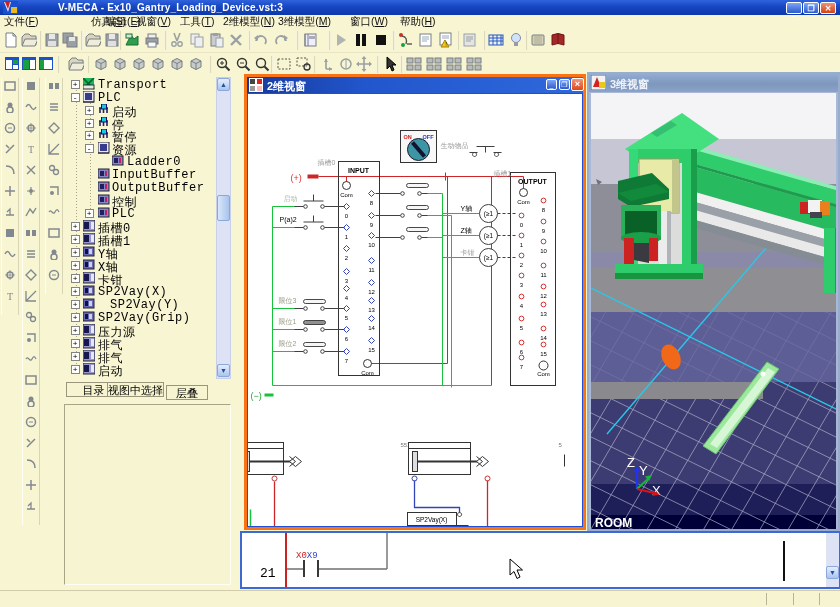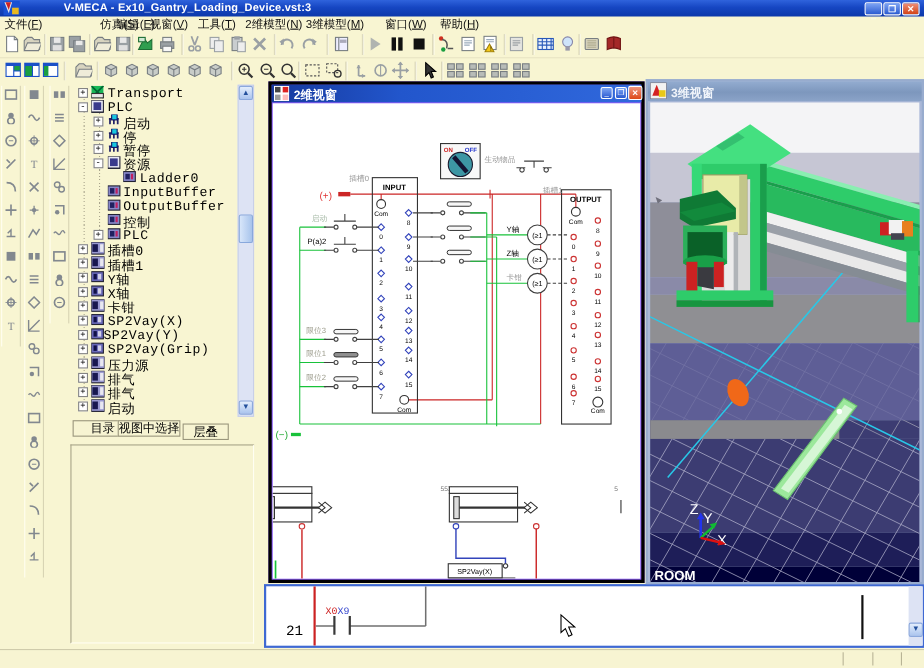--- a/index.html
+++ b/index.html
@@ -575,21 +575,21 @@
     </svg>
     <span class="abs" style="left:98px;top:0px;">SP2Vay(X)</span>
   </div>
 <div class="trow" style="left:0;top:298px;">
     <span class="pm" style="left:71px;top:2px;">+</span>
     <svg class="abs" style="left:83px;top:0px" width="12" height="12" viewBox="0 0 12 12">
       <rect x="0" y="1" width="11" height="9" fill="#6868b8" stroke="#223"></rect>
       <rect x="2" y="3" width="3" height="5" fill="#101048"></rect>
       <rect x="6" y="3" width="3" height="5" fill="#d0d0e8"></rect>
     </svg>
-    <span class="abs" style="left:94px;top:0px;">SP2Vay(Y)</span>
+    <span class="abs" style="left:110px;top:0px;">SP2Vay(Y)</span>
   </div>
 <div class="trow" style="left:0;top:311px;">
     <span class="pm" style="left:71px;top:2px;">+</span>
     <svg class="abs" style="left:83px;top:0px" width="12" height="12" viewBox="0 0 12 12">
       <rect x="0" y="1" width="11" height="9" fill="#6868b8" stroke="#223"></rect>
       <rect x="2" y="3" width="3" height="5" fill="#101048"></rect>
       <rect x="6" y="3" width="3" height="5" fill="#d0d0e8"></rect>
     </svg>
     <span class="abs" style="left:98px;top:0px;">SP2Vay(Grip)</span>
   </div>
@@ -642,21 +642,21 @@
 <text x="18" y="44" font-size="13" font-family="Liberation Mono,monospace" fill="#000">21</text>
 <rect x="43" y="0" width="2" height="54" fill="#cc2222"></rect>
 <path d="M45 36 h17 M76 36 h69 M145 36 V0" stroke="#707070" stroke-width="1.4" fill="none"></path>
 <path d="M62 27 v17 M76 27 v17" stroke="#383838" stroke-width="2"></path>
 <text x="54" y="25" font-size="9" font-family="Liberation Mono,monospace"><tspan fill="#cc2222">X0</tspan><tspan fill="#3344cc">X9</tspan></text>
 <rect x="541" y="8" width="2" height="40" fill="#111"></rect>
 <path d="M268 26 l0 16 l4 -3.5 l3 7 l3 -1.5 l-3 -7 l5.5 0 z" fill="#fff" stroke="#000"></path>
 </svg>
 <div class="abs" style="left:826px;top:533px;width:13px;height:54px;background:#dde3f4;"></div>
 <div class="abs sbtn" style="left:826px;top:566px;">▼</div>
-<div class="abs" id="win2d" style="left:244px;top:74px;width:342px;height:456px;background:#8b5cf6;border:3px solid #000000;">
+<div class="abs" id="win2d" style="left:244px;top:74px;width:342px;height:456px;background:#1d4ed8;border:3px solid #f97316;">
 <div class="abs" style="left:0;top:0;width:336px;height:16px;background:linear-gradient(90deg,#16399e 0%,#2256cc 35%,#3068dc 100%);"></div>
 <svg class="abs" style="left:2px;top:1px" width="14" height="14" viewBox="0 0 14 14">
       <rect width="14" height="14" fill="#fff"></rect>
       <rect x="1" y="1" width="5" height="5" fill="#444"></rect>
       <rect x="8" y="1" width="5" height="5" fill="#d22"></rect>
       <rect x="1" y="8" width="5" height="5" fill="#999"></rect>
       <rect x="8" y="8" width="5" height="5" fill="#fbb"></rect>
     </svg>
 <span class="abs" style="left:20px;top:2px;color:#fff;font-size:11px;font-weight:bold;">2维视窗</span>
 <span class="abs smallbtn wb2" style="left:299px;top:2px;width:11px;height:11px;border:1px solid #fff;border-radius:2px;background:linear-gradient(180deg,#7ea5f4,#2a5ad0);color:#fff;font-size:7px;line-height:10px;text-align:center;">_</span>

